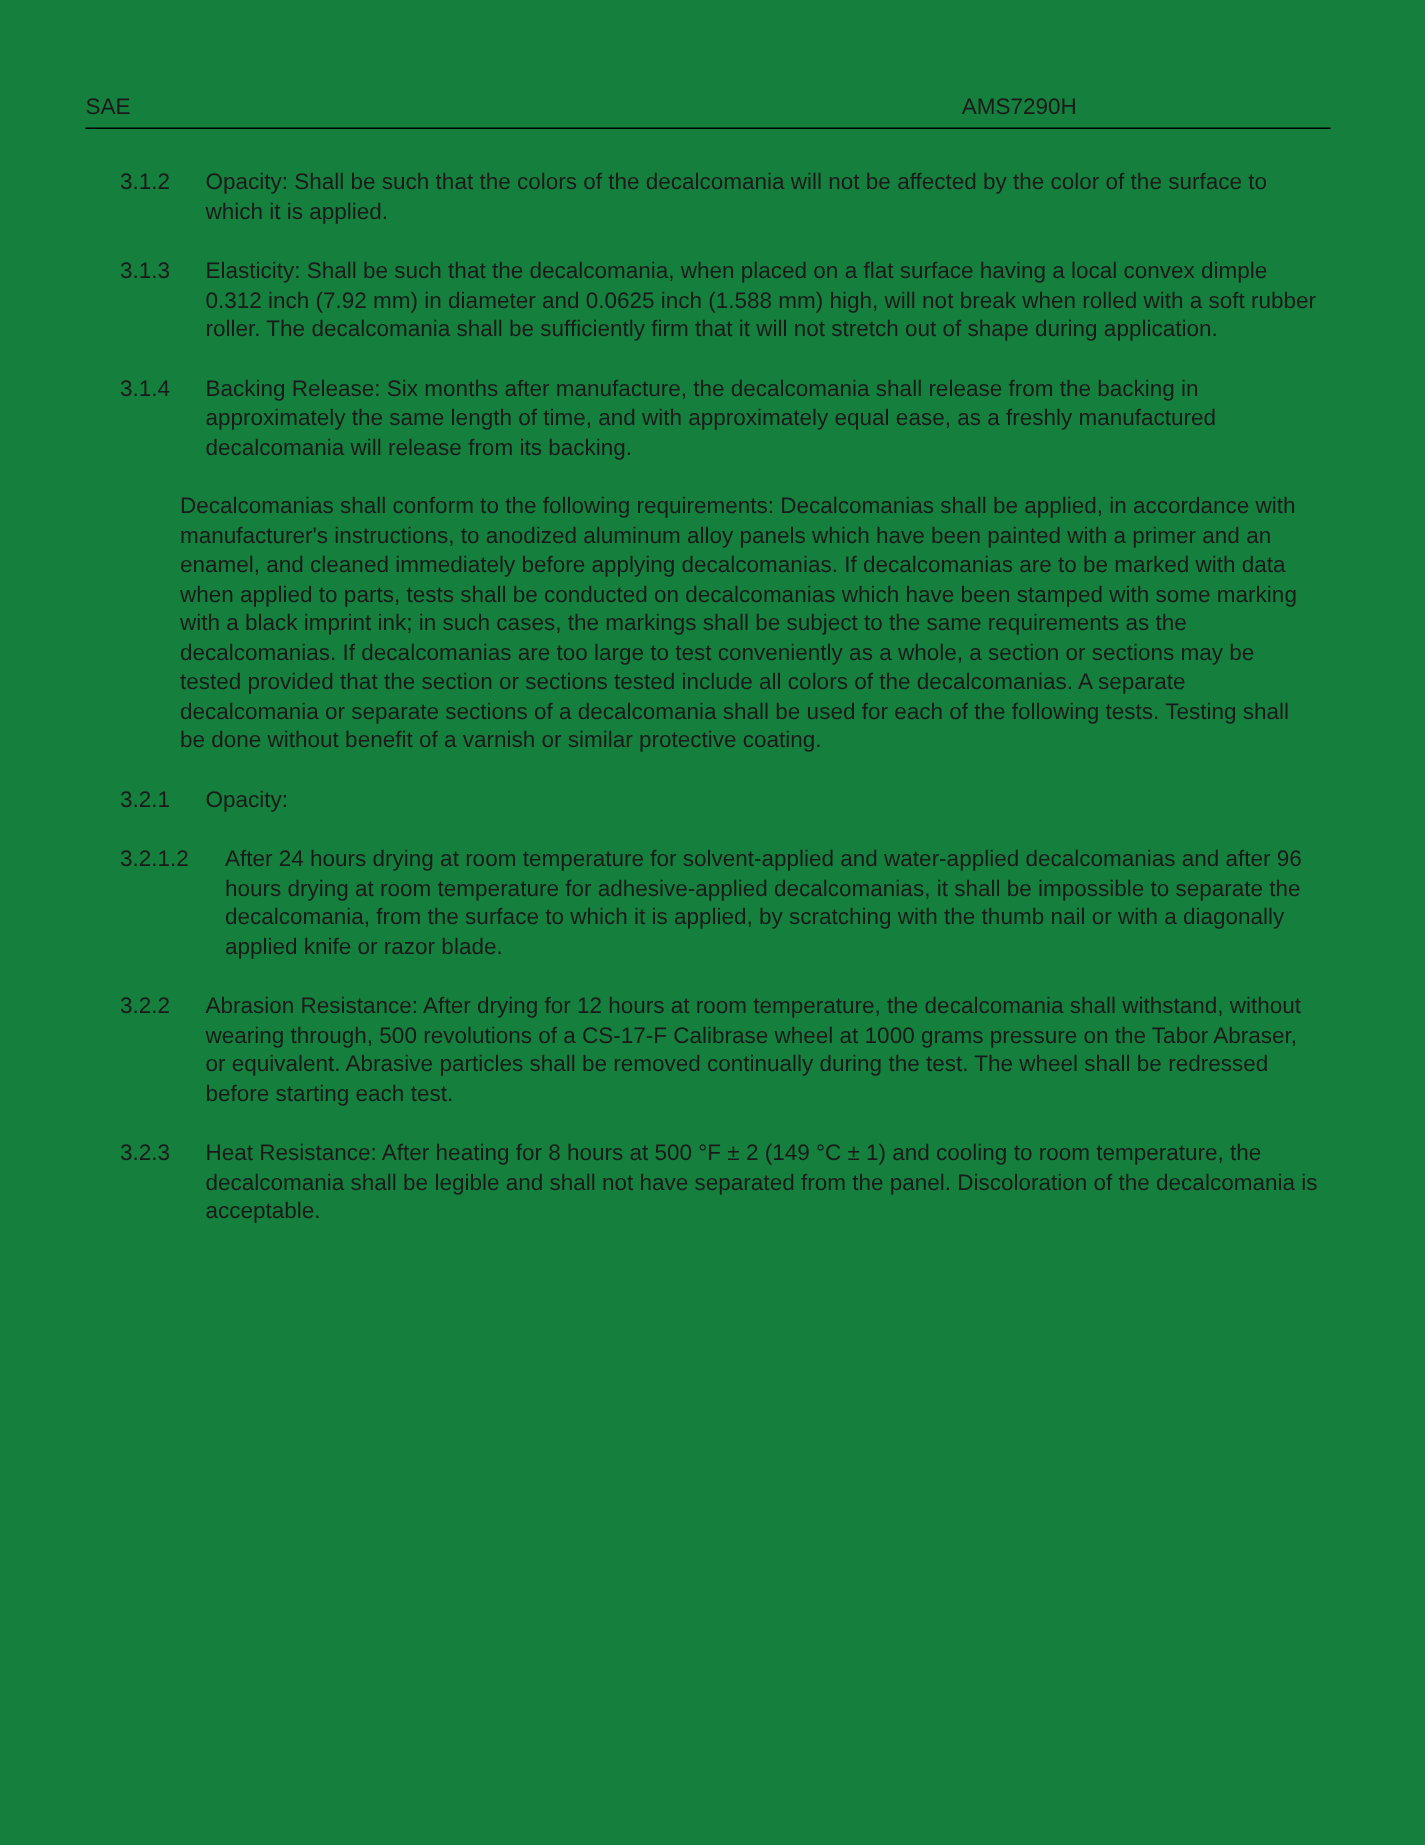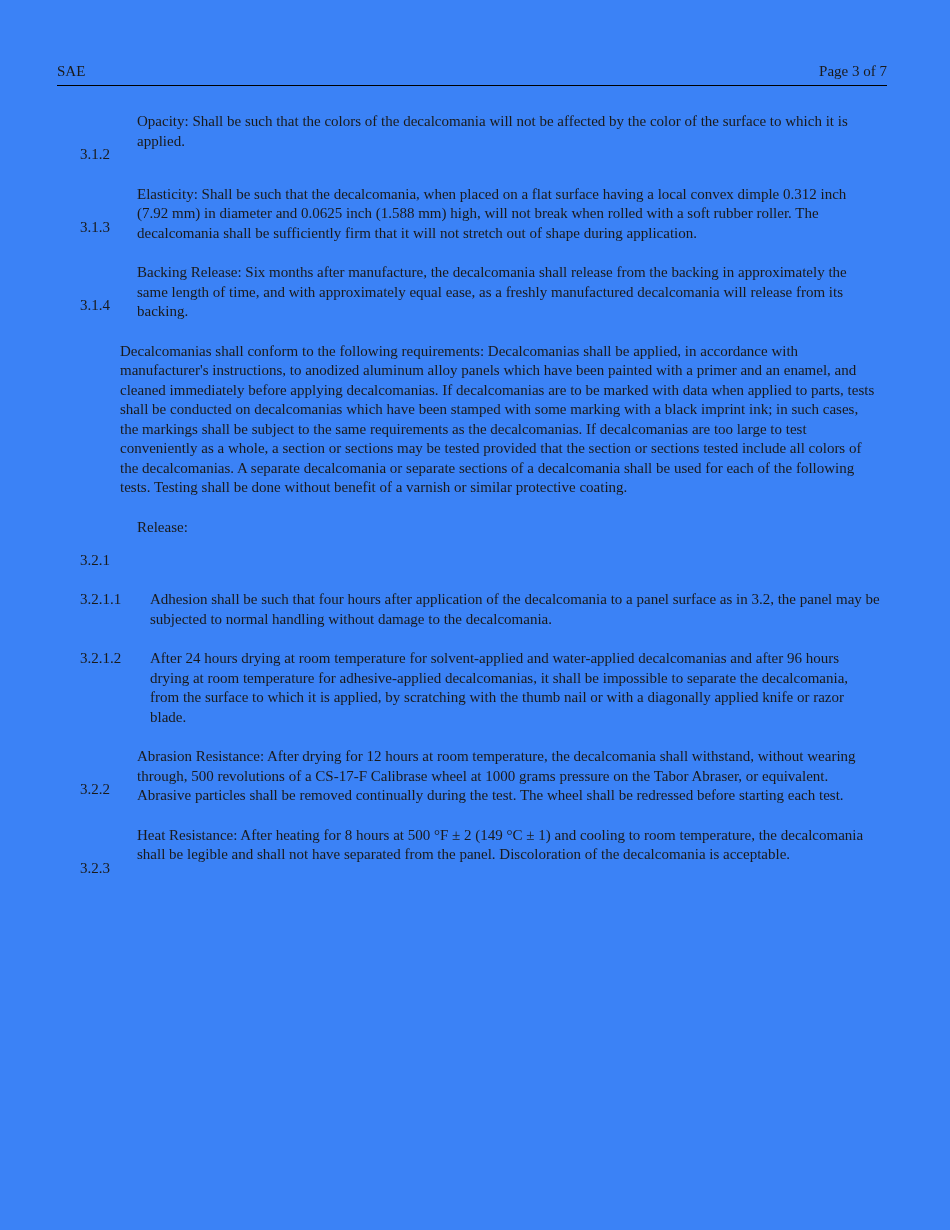--- a/index.html
+++ b/index.html
@@ -4,23 +4,23 @@
 <style>
   html, body {
     margin: 0;
     padding: 0;
     background: #ffffff;
   }
   .page {
     position: relative;
     width: 950px;
     height: 1230px;
-    background: #3b82f6;
+    background: #15803d;
     color: #1a1a1a;
-    font-family: Liberation Serif, serif;
+    font-family: Liberation Sans, sans-serif;
     font-size: 15px;
     line-height: 1.3;
     box-sizing: border-box;
     overflow: hidden;
   }
   .header {
     position: absolute;
     top: 62px;
     left: 57px;
     right: 63px;
@@ -40,39 +40,39 @@
   }
   .section {
     display: flex;
     align-items: flex-start;
     margin-bottom: 20px;
   }
   .section .num {
     flex: 0 0 auto;
     white-space: nowrap;
   }
-  .num.w57 { width: 57px; margin-top: 33px; }
+  .num.w57 { width: 57px; }
   .num.w40 { width: 40px; }
   .num.w70 { width: 70px; }
   .section .txt {
     flex: 1 1 auto;
   }
   .section.para {
     margin-left: 40px;
   }
   .section.para .txt { flex: 1 1 auto; }
 </style>
 </head>
 <body>
 
 <div class="page">
 
   <div class="header">
     <span class="h-left">SAE</span>
-    <span class="h-right">Page 3 of 7</span>
+    <span class="h-center">AMS7290H</span>
   </div>
 
   <div class="body">
 
     <div class="section">
       <span class="num w57">3.1.2</span>
       <span class="txt">Opacity: Shall be such that the colors of the decalcomania will not be affected by the color of the surface to which it is applied.</span>
     </div>
 
     <div class="section">
@@ -85,27 +85,23 @@
       <span class="txt">Backing Release: Six months after manufacture, the decalcomania shall release from the backing in approximately the same length of time, and with approximately equal ease, as a freshly manufactured decalcomania will release from its backing.</span>
     </div>
 
 
     <div class="section para">
       <span class="txt">Decalcomanias shall conform to the following requirements:  Decalcomanias shall be applied, in accordance with manufacturer's instructions, to anodized aluminum alloy panels which have been painted with a primer and an enamel, and cleaned immediately before applying decalcomanias.  If decalcomanias are to be marked with data when applied to parts, tests shall be conducted on decalcomanias which have been stamped with some marking with a black imprint ink; in such cases, the markings shall be subject to the same requirements as the decalcomanias.  If decalcomanias are too large to test conveniently as a whole, a section or sections may be tested provided that the section or sections tested include all colors of the decalcomanias.  A separate decalcomania or separate sections of a decalcomania shall be used for each of the following tests.  Testing shall be done without benefit of a varnish or similar protective coating.</span>
     </div>
 
     <div class="section">
       <span class="num w57">3.2.1</span>
-      <span class="txt">Release:</span>
+      <span class="txt">Opacity:</span>
     </div>
 
-    <div class="section">
-      <span class="num w70">3.2.1.1</span>
-      <span class="txt">Adhesion shall be such that four hours after application of the decalcomania to a panel surface as in 3.2, the panel may be subjected to normal handling without damage to the decalcomania.</span>
-    </div>
 
     <div class="section">
       <span class="num w70">3.2.1.2</span>
       <span class="txt">After 24 hours drying at room temperature for solvent-applied and water-applied decalcomanias and after 96 hours drying at room temperature for adhesive-applied decalcomanias, it shall be impossible to separate the decalcomania, from the surface to which it is applied, by scratching with the thumb nail or with a diagonally applied knife or razor blade.</span>
     </div>
 
     <div class="section">
       <span class="num w57">3.2.2</span>
       <span class="txt">Abrasion Resistance: After drying for 12 hours at room temperature, the decalcomania shall withstand, without wearing through, 500 revolutions of a CS-17-F Calibrase wheel at 1000 grams pressure on the Tabor Abraser, or equivalent.  Abrasive particles shall be removed continually during the test.  The wheel shall be redressed before starting each test.</span>
     </div>

